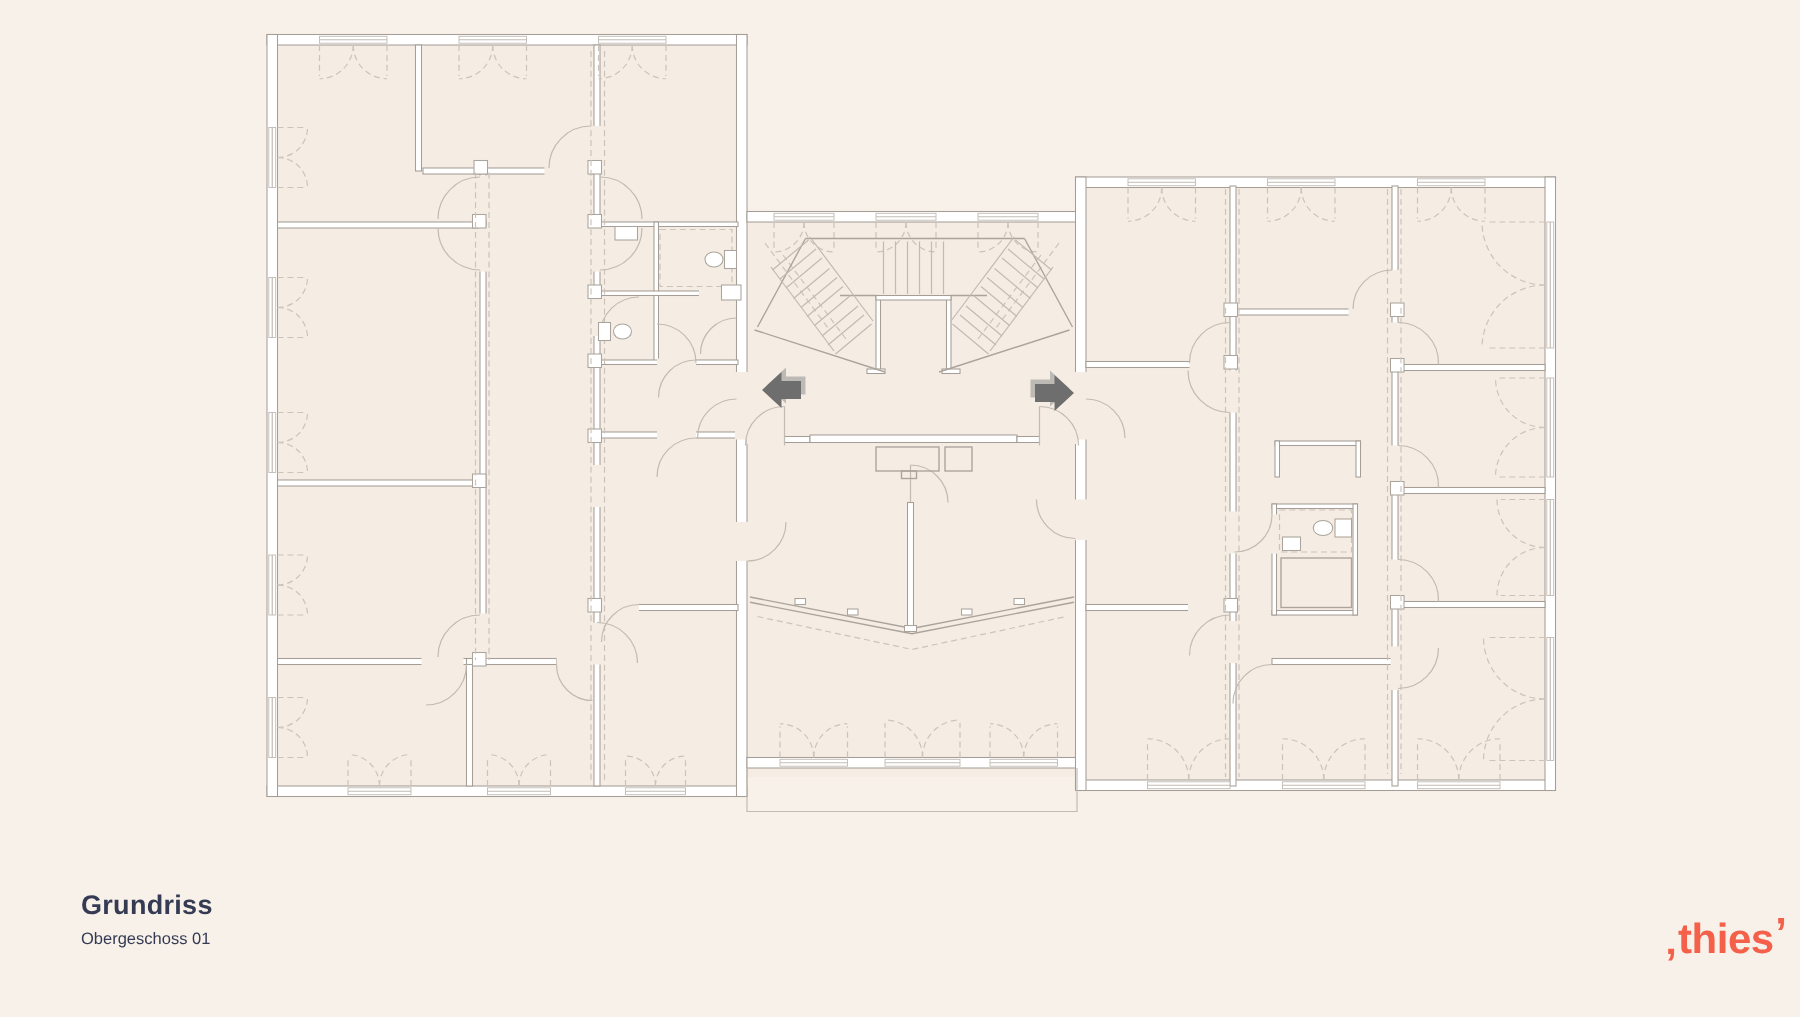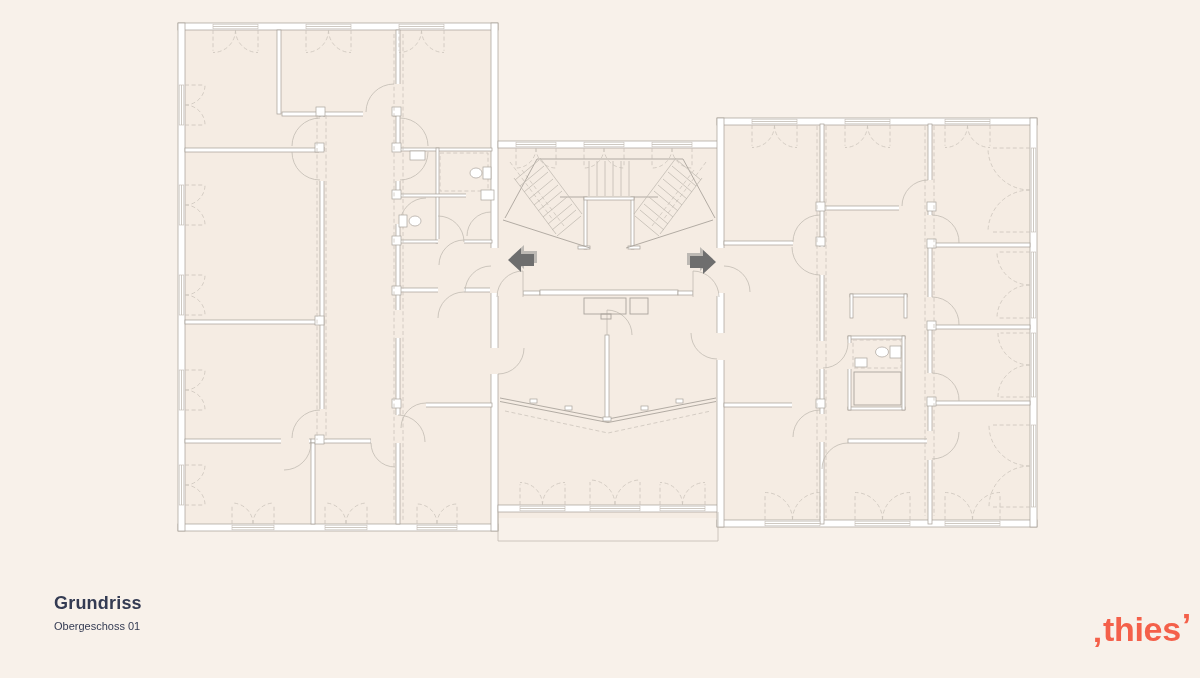--- a/index.html
+++ b/index.html
@@ -22,21 +22,21 @@
   .fix{fill:#ffffff;stroke:var(--line);stroke-width:.7}
   .win{fill:#ffffff;stroke:var(--linelight);stroke-width:.6}
   .arrow{fill:var(--arrow)}
   .arrowsh{fill:var(--arrowsh)}
   
   .title-block{position:absolute;left:54px;top:592px;color:var(--head);}
   .title-block .h{font-size:18px;font-weight:bold;letter-spacing:.2px;line-height:23px;}
   .title-block .s{font-size:11px;font-weight:normal;line-height:23px;}
   
   .logo{position:absolute;right:57px;top:610px;color:var(--accent);
-        font-size:34px;font-weight:bold;letter-spacing:-.3px;white-space:nowrap;}
+        font-size:28px;font-weight:bold;letter-spacing:-.3px;white-space:nowrap;}
   .logo .mark-open{display:inline-block;transform:translateY(1px);margin-right:1px;}
   .logo .mark-close{display:inline-block;transform:translateY(-4px);margin-left:1px;}
 </style>
 </head>
 <body>
 
 <div class="stage">
 
   <svg id="plan" viewBox="0 0 1200 678" width="1200" height="678">
     <g id="g-rooms">

